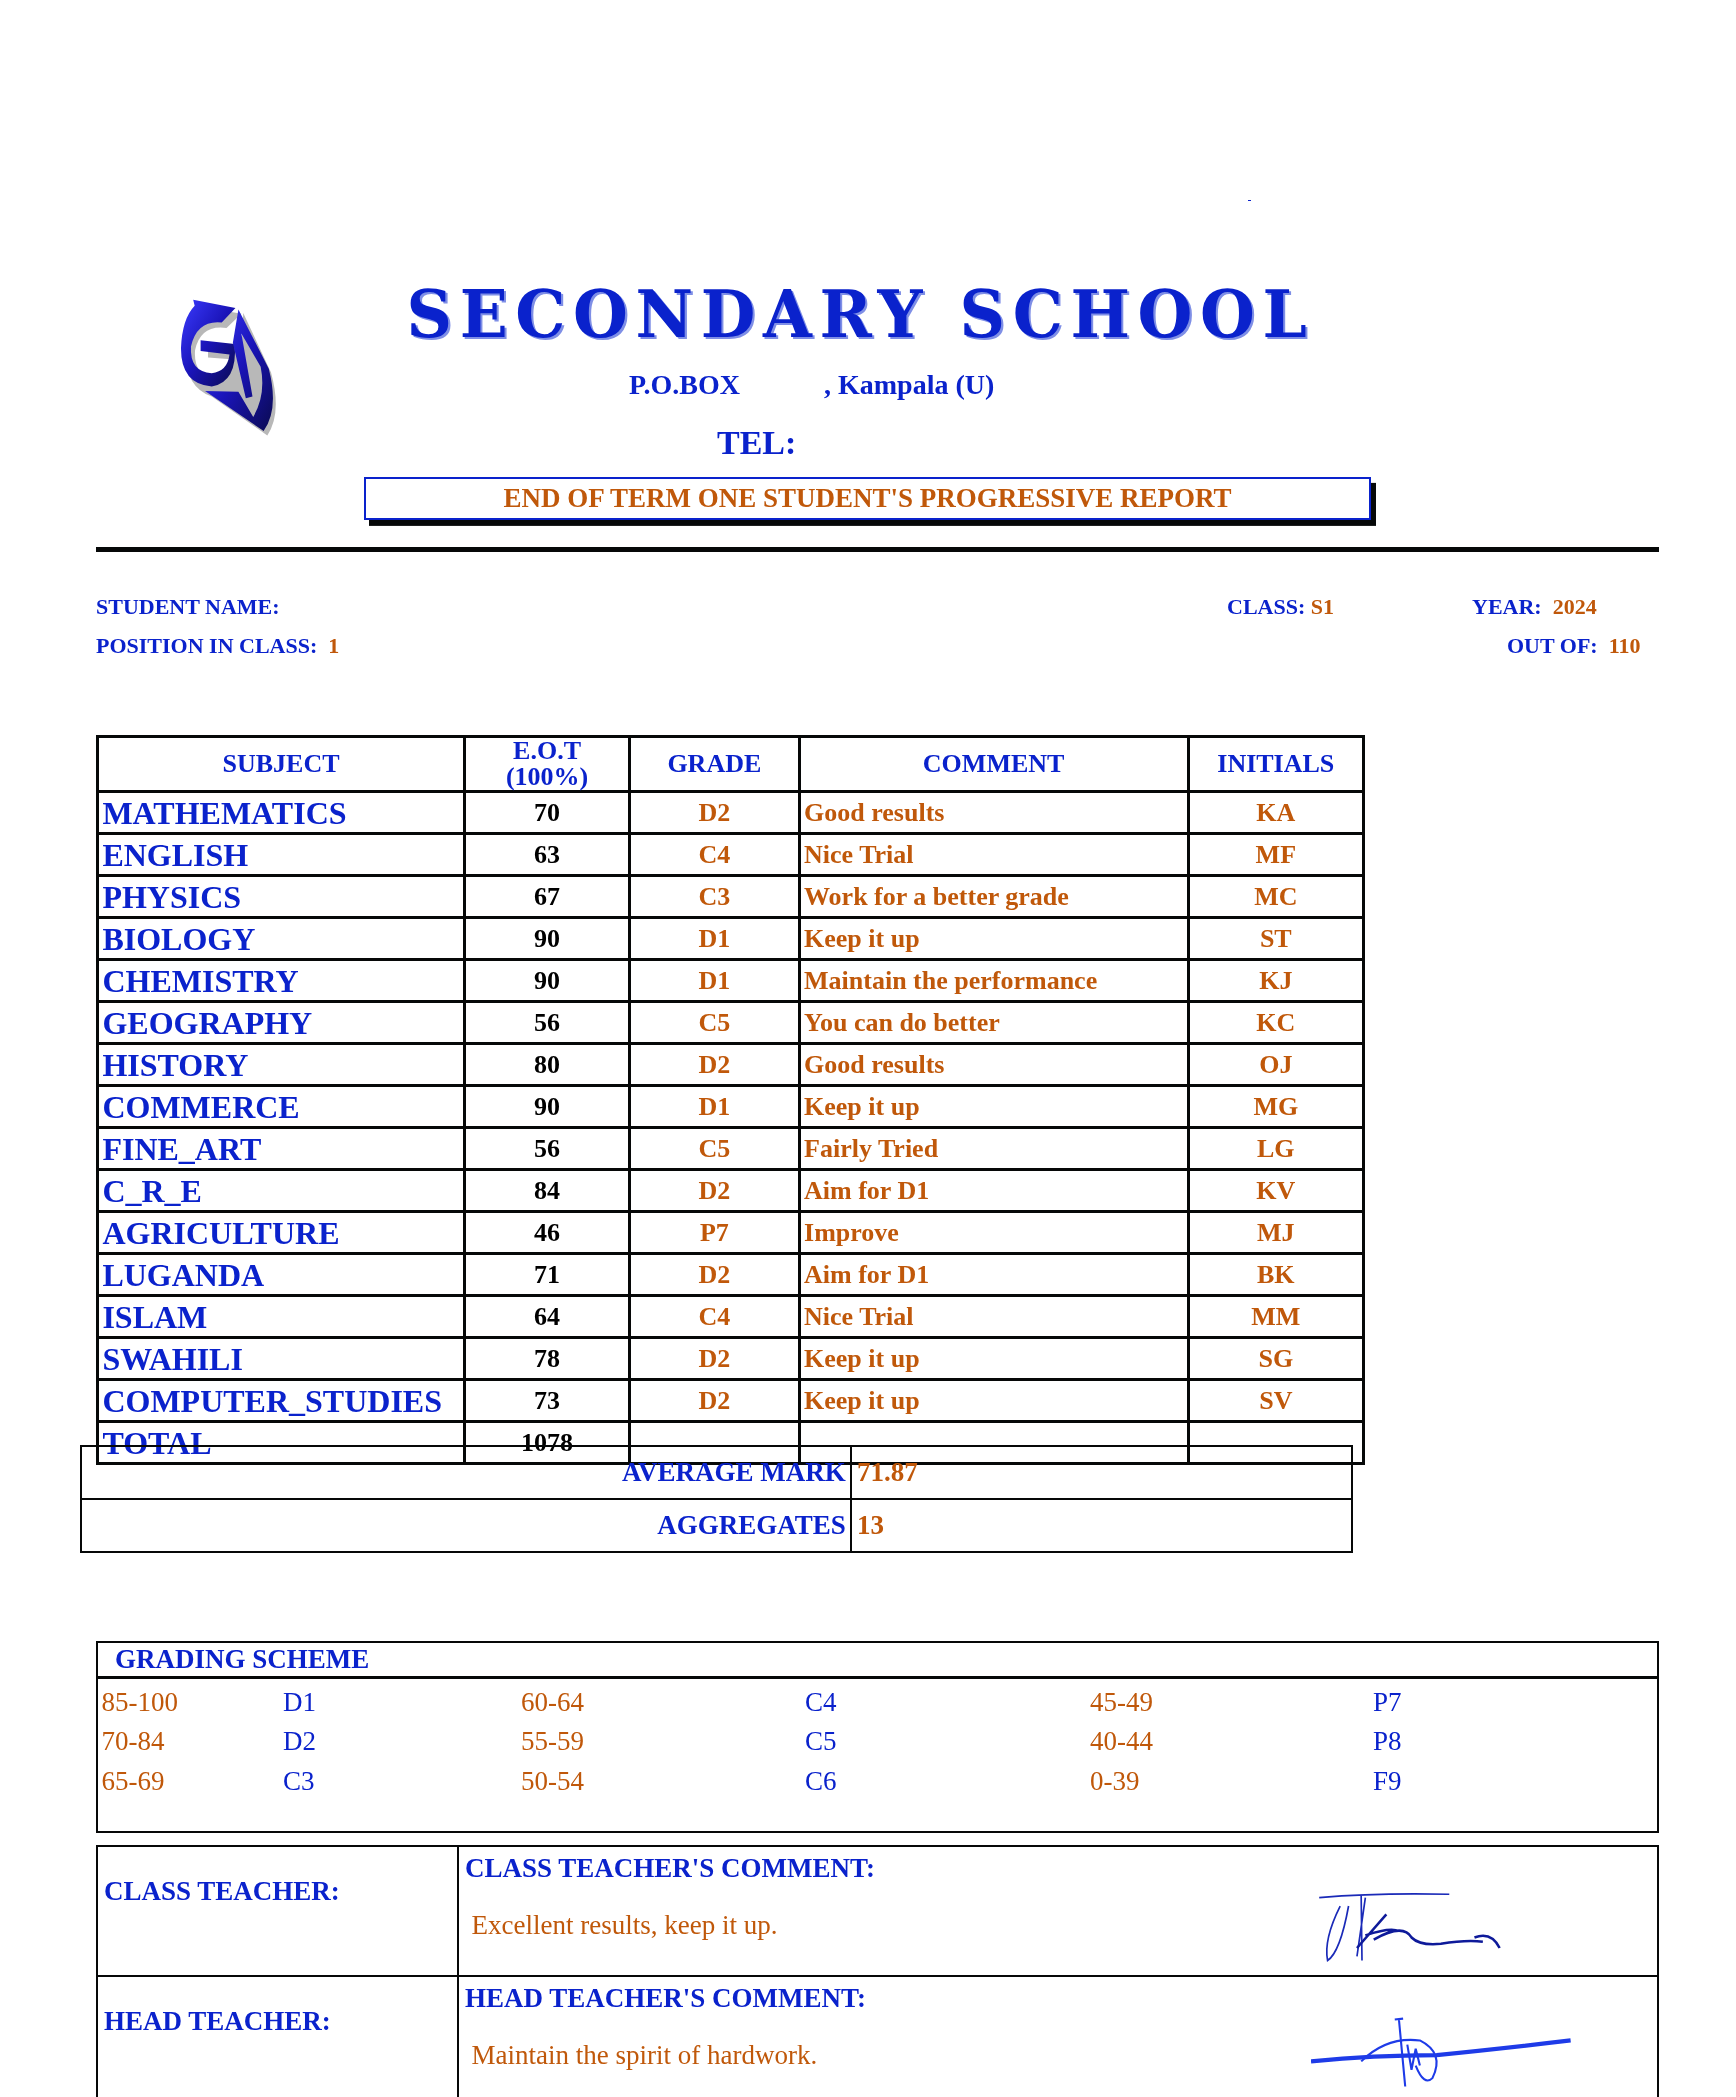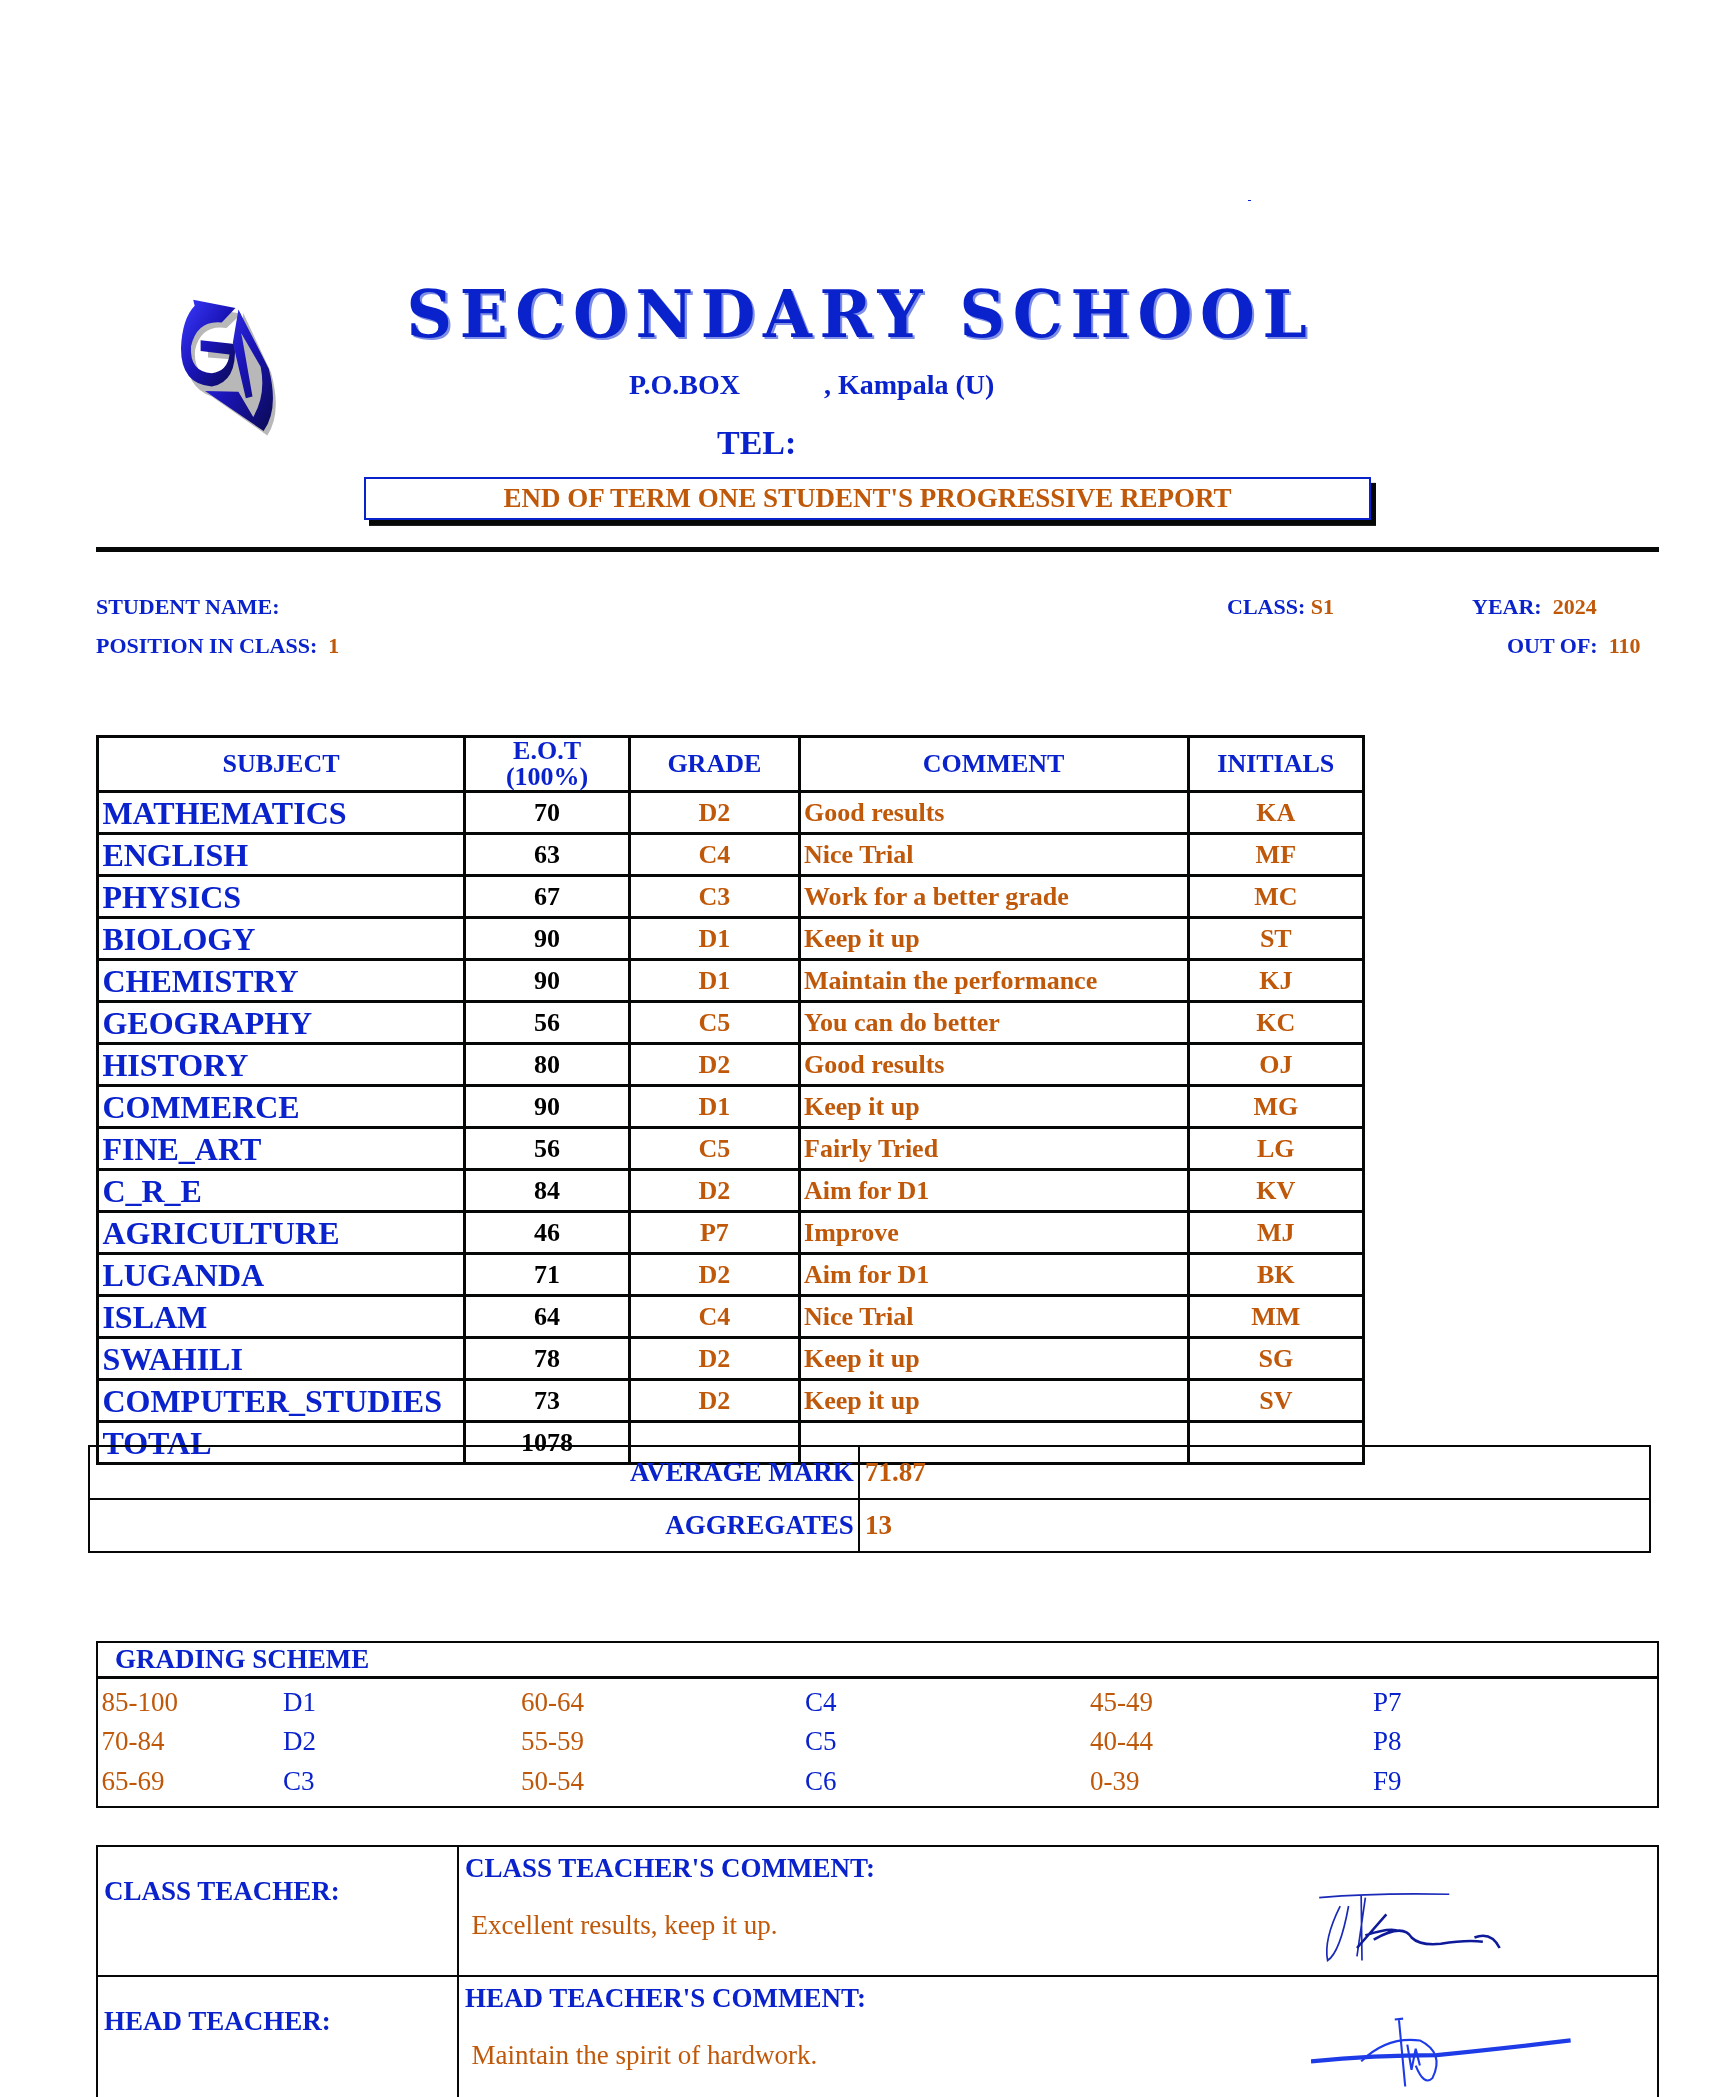--- a/index.html
+++ b/index.html
@@ -42,30 +42,30 @@
   }
   .main-table th { color: #0a22cc; font-size: 26px; height: 37px; }
   .main-table td.subj { color: #0a22cc; font-size: 32px; text-align: left; }
   .main-table td.mark { color: #000; text-align: center; }
   .main-table td.grade { color: #c0580a; text-align: center; }
   .main-table td.comment { color: #c0580a; text-align: left; }
   .main-table td.init { color: #c0580a; text-align: center; }
   .main-table tr { height: 42px; }
 
   
-  .sum-table { left: 88px; top: 1445px; width: 1563px; padding-left: 31px; }
+  .sum-table { left: 80px; top: 1445px; width: 1273px; padding-left: 31px; }
   .sum-table td {
     border: 2.9px solid #060808; height: 53px; box-sizing: border-box;
     font-size: 27px; font-weight: bold; padding: 0 3.4px;
   }
   .sum-table td.lbl { text-align: right; color: #0a22cc; width: 770px; border-right-width: 2.1px; padding-right: 4.2px; }
   .sum-table td.val { text-align: left; color: #c0580a; padding-left: 5px; }
 
   
-  .scheme { left: 96px; top: 1641px; width: 1563px; height: 167px; border: 2.9px solid #060808; box-sizing: border-box; }
+  .scheme { left: 96px; top: 1641px; width: 1563px; height: 192px; border: 2.9px solid #060808; box-sizing: border-box; }
   .scheme-head { height: 36px; border-bottom: 3.4px solid #060808; box-sizing: border-box; padding-left: 17px;
     font-size: 27px; font-weight: bold; color: #0a22cc; line-height: 33px; }
   .scheme-grid { position: relative; }
   .sg { position: absolute; font-size: 27px; }
 
   
   .ct-table { left: 96px; top: 1845px; width: 1563px; }
   .ct-table td { border: 2.9px solid #060808; box-sizing: border-box; vertical-align: top; height: 130px; }
   .ct-table td.role { width: 361px; border-right-width: 2.1px; font-size: 27px; font-weight: bold; color: #0a22cc; padding: 29px 4.2px 0 5.9px; }
   .ct-table td.cmt { position: relative; padding: 0; }

